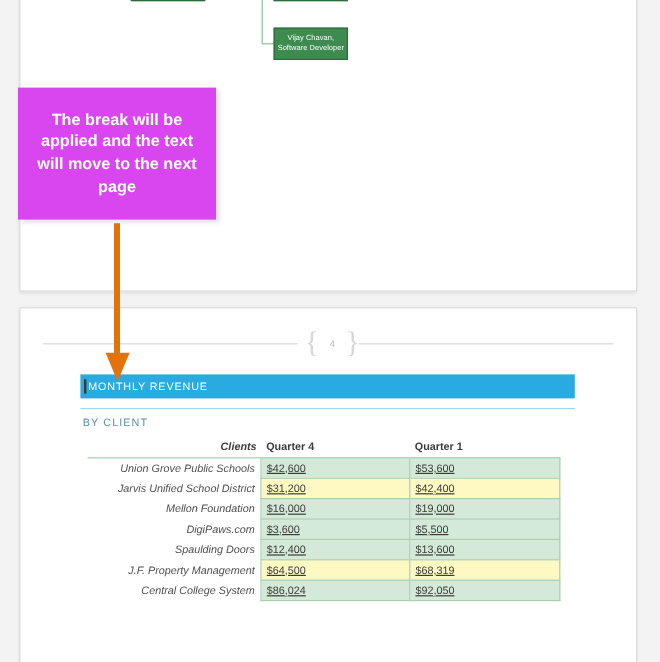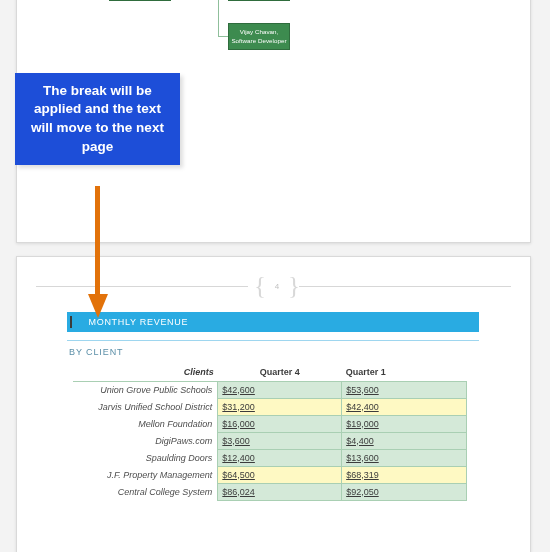--- a/index.html
+++ b/index.html
@@ -34,22 +34,22 @@
     display: flex; align-items: center; justify-content: center;
     padding: 1px 2px;
     letter-spacing: .05px;
   }
   .org-line { position: absolute; background: #8fbf9b; }
 
   
   #callout {
     position: absolute;
     left: 15px; top: 73px;
-    width: 165px; height: 92px;
-    background: #1d4ed8;
+    width: 165px; height: 110px;
+    background: #d946ef;
     box-shadow: 3px 3px 4px rgba(0,0,0,0.13);
     display: flex; align-items: center; justify-content: center;
     z-index: 40;
   }
   #callout .txt {
     color: #ffffff;
     font-size: 13.5px;
     font-weight: bold;
     line-height: 1.38;
     text-align: center;
@@ -89,21 +89,20 @@
     text-align: center; font-size: 8px; color: #c2c2c2;
   }
 
   
   #banner {
     position: absolute; left: 67px; top: 312px;
     width: 412px; height: 20px;
     background: #29abe2;
     display: flex; align-items: center;
     z-index: 10;
-    gap: 15px;
   }
   #banner .caret {
     width: 1.5px; height: 12px; background: #3b3b3b; margin-left: 3px;
   }
   #banner .label {
     color: #ffffff; font-size: 9px; letter-spacing: .7px;
     margin-left: 2px;
   }
 
   #byclient-rule {
@@ -123,21 +122,21 @@
   }
   #revtable th, #revtable td {
     height: 17px; padding: 0 4px; vertical-align: middle;
   }
   #revtable thead th {
     font-weight: bold; color: #3c3c3c; font-style: italic;
     border-bottom: 1px solid #a9cfb3;
     padding-bottom: 1px;
   }
   #revtable thead th.c0 { text-align: right; width: 145px; font-style: italic; }
-  #revtable thead th.c1 { text-align: center;  width: 124px; font-style: normal; }
+  #revtable thead th.c1 { text-align: left;  width: 124px; font-style: normal; }
   #revtable thead th.c2 { text-align: left;  width: 125px; font-style: normal; }
   #revtable td.c0 {
     text-align: right; font-style: italic; color: #4f4f4f;
     border: none; background: transparent; padding-right: 5px;
   }
   #revtable td.val {
     color: #3c3c3c; border: 1px solid #a9cfb3; text-decoration: underline;
   }
   #revtable tr.alt td.val { background: #d4e9d8; }
   #revtable tr.plain td.val { background: #fef9c3; }
@@ -202,21 +201,21 @@
         <td class="val">$42,400</td>
       </tr>
       <tr class="alt">
         <td class="c0">Mellon Foundation</td>
         <td class="val">$16,000</td>
         <td class="val">$19,000</td>
       </tr>
       <tr class="alt">
         <td class="c0">DigiPaws.com</td>
         <td class="val">$3,600</td>
-        <td class="val">$4,400</td>
+        <td class="val">$5,500</td>
       </tr>
       <tr class="alt">
         <td class="c0">Spaulding Doors</td>
         <td class="val">$12,400</td>
         <td class="val">$13,600</td>
       </tr>
       <tr class="plain">
         <td class="c0">J.F. Property Management</td>
         <td class="val">$64,500</td>
         <td class="val">$68,319</td>

